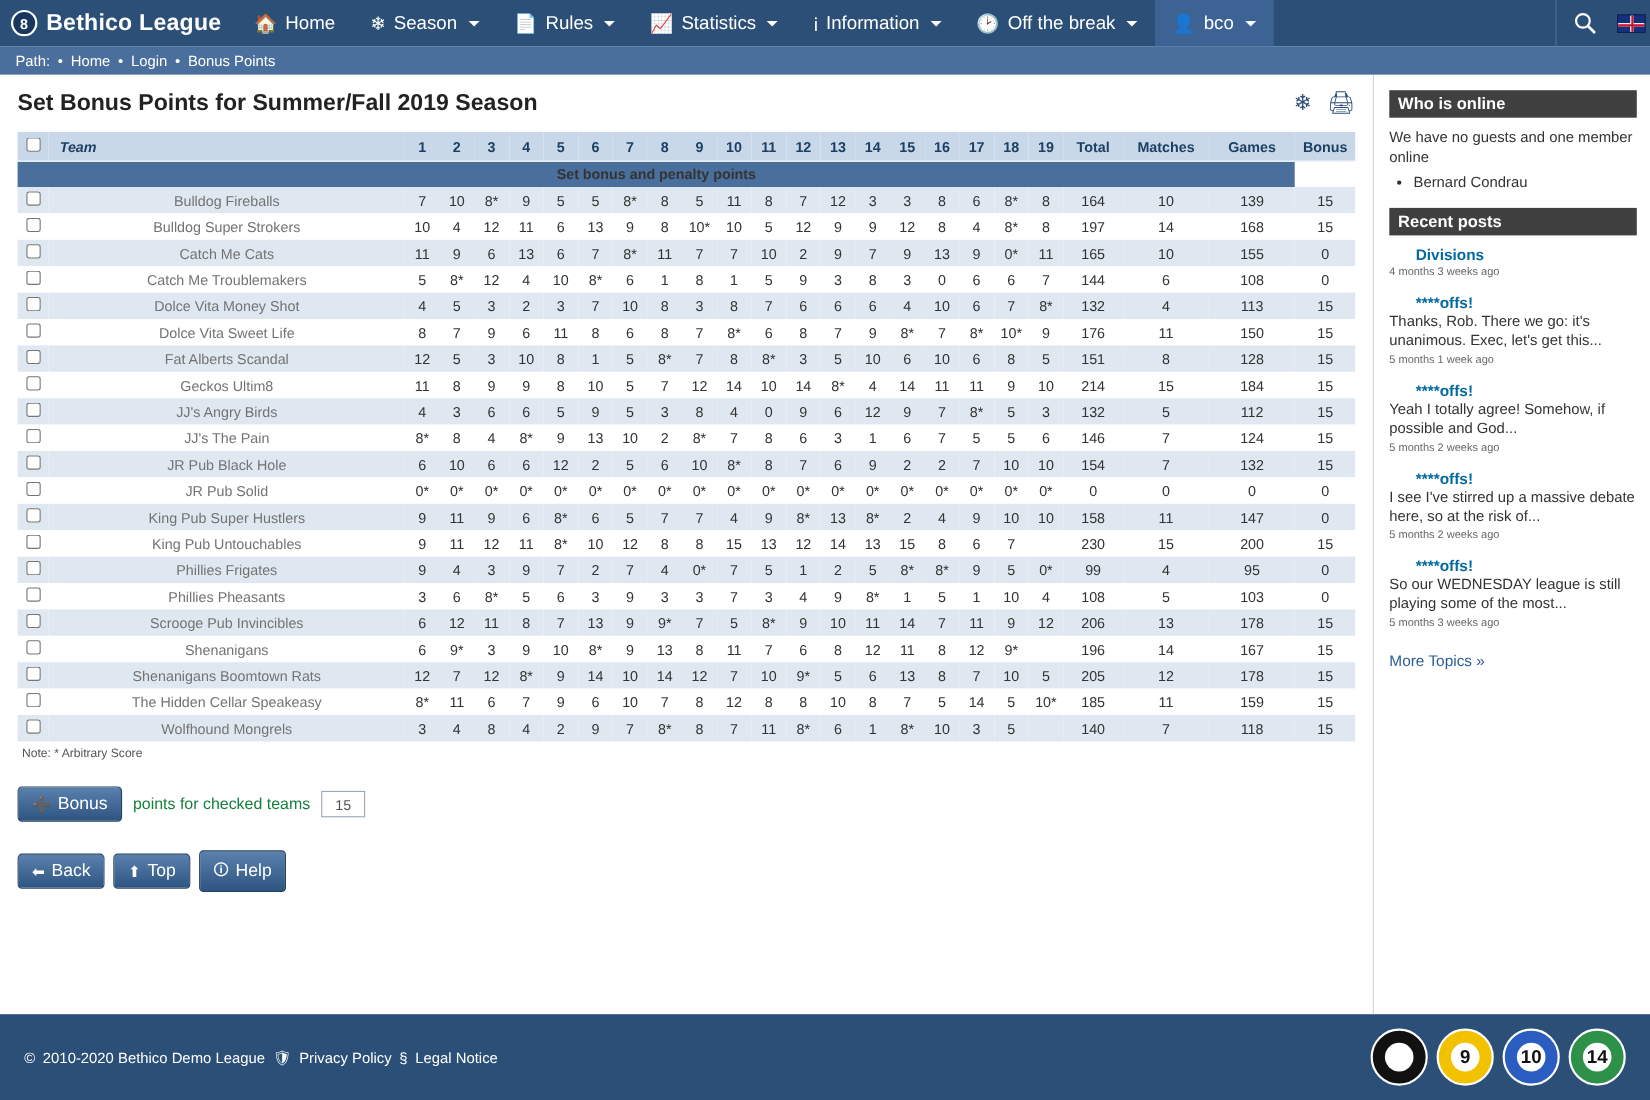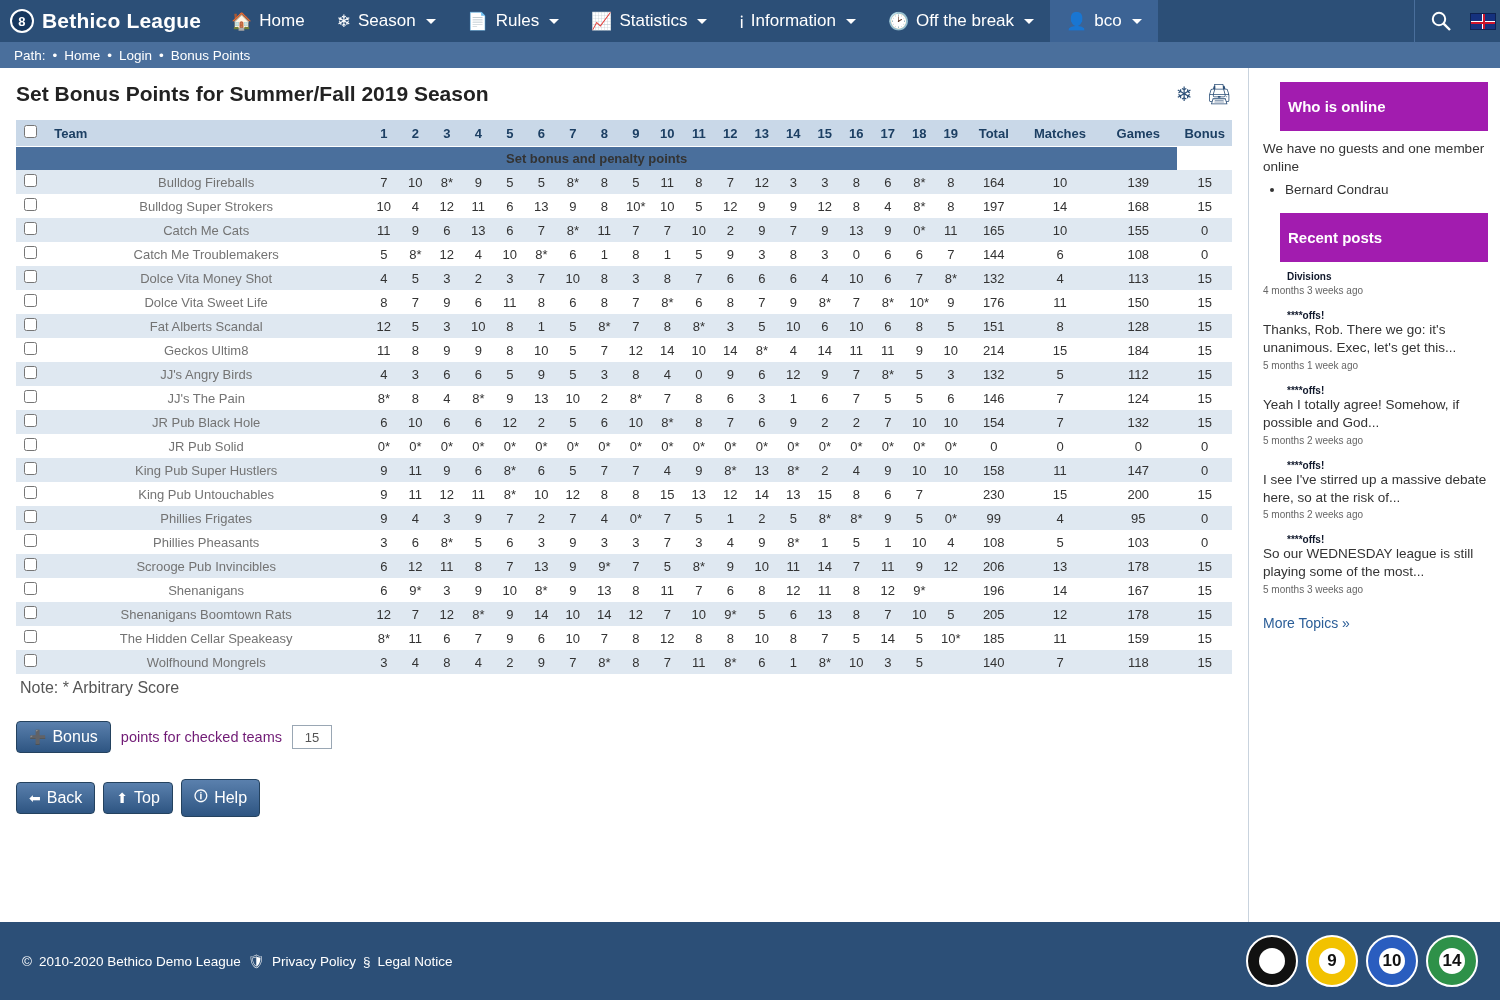--- a/index.html
+++ b/index.html
@@ -122,21 +122,21 @@
   }
   table.grid th {
     background: #c9d8e8;
     color: #1c3f63;
     font-weight: bold;
     padding: 5px 4px;
     border-bottom: 1px solid #ffffff;
     text-align: center;
     white-space: nowrap;
   }
-  table.grid th.team-h { text-align: left; padding-left: 10px; }
+  table.grid th.team-h { text-align: left; padding-left: 10px; font-style: italic; }
   table.grid td {
     padding: 4px 4px;
     text-align: center;
     color: #333;
     white-space: nowrap;
   }
   table.grid tr.odd td { background: #dfe8f1; }
   table.grid tr.even td { background: #ffffff; }
   td.team { text-align: left; padding-left: 10px; color: #2a5d97; }
   td.team a { color: #737373; text-decoration: none; }
@@ -147,65 +147,64 @@
     font-weight: bold;
     text-align: center;
     padding: 4px;
   }
   input[type=checkbox] { width: 13px; height: 13px; margin: 0; cursor: pointer; }
   col.num { width: 29px; }
   col.tot { width: 50px; }
   col.wide { width: 72px; }
 
   .note {
-    font-size: 16px; color: #555; margin: 5px 0 0 4px;
+    font-size: 11px; color: #555; margin: 5px 0 0 4px;
   }
 
   
   .btn-row { display: flex; align-items: center; gap: 10px; margin-top: 24px; }
   .btn {
     display: inline-flex; align-items: center; gap: 6px;
     background: #3c6394;
     background: linear-gradient(#4a6f9c, #2f5party);
     background: linear-gradient(#5a80ad, #2e5582);
     color: #ffffff;
     border: 1px solid #24425f;
     border-radius: 4px;
     padding: 6px 12px;
     font-size: 16px;
     cursor: pointer;
     font-family: "Liberation Sans", sans-serif;
   }
   .btn .gl { font-size: 14px; }
-  .inline-label { font-size: 14.5px; color: #701a75; }
+  .inline-label { font-size: 14.5px; color: #15803d; }
   input.pts {
     width: 40px; height: 24px;
     border: 1px solid #9aa7b4;
     text-align: center;
     font-size: 13px;
     color: #555;
     font-family: "Liberation Sans", sans-serif;
   }
   .btn-row.bottom { margin-top: 26px; gap: 8px; }
 
   
   .side-head {
-    background: #a21caf;
+    background: #404040;
     color: #ffffff;
     font-weight: bold;
     font-size: 15px;
-    padding: 16px 8px;
+    padding: 4px 8px;
     margin-bottom: 9px;
-    margin-left: 17px;
   }
   .side-text { font-size: 13.5px; color: #333; line-height: 1.35; }
   .side ul { margin: 6px 0 0 0; padding-left: 22px; }
   .side li { font-size: 13.5px; color: #333; }
   .post { margin-bottom: 14px; }
-  .post-title { color: #0f172a; font-weight: bold; font-size: 10px; padding-left: 24px; }
+  .post-title { color: #0369a1; font-weight: bold; font-size: 14px; padding-left: 24px; }
   .post-body { font-size: 13.5px; color: #333; line-height: 1.32; }
   .post-date { font-size: 10px; color: #666; margin-top: 3px; }
   .more { color: #2a5d97; font-size: 14px; text-decoration: none; display: inline-block; margin-top: 6px;}
 
   
   .footer {
     height: 78px;
     background: #2c4f77;
     color: #ffffff;
     display: flex;

